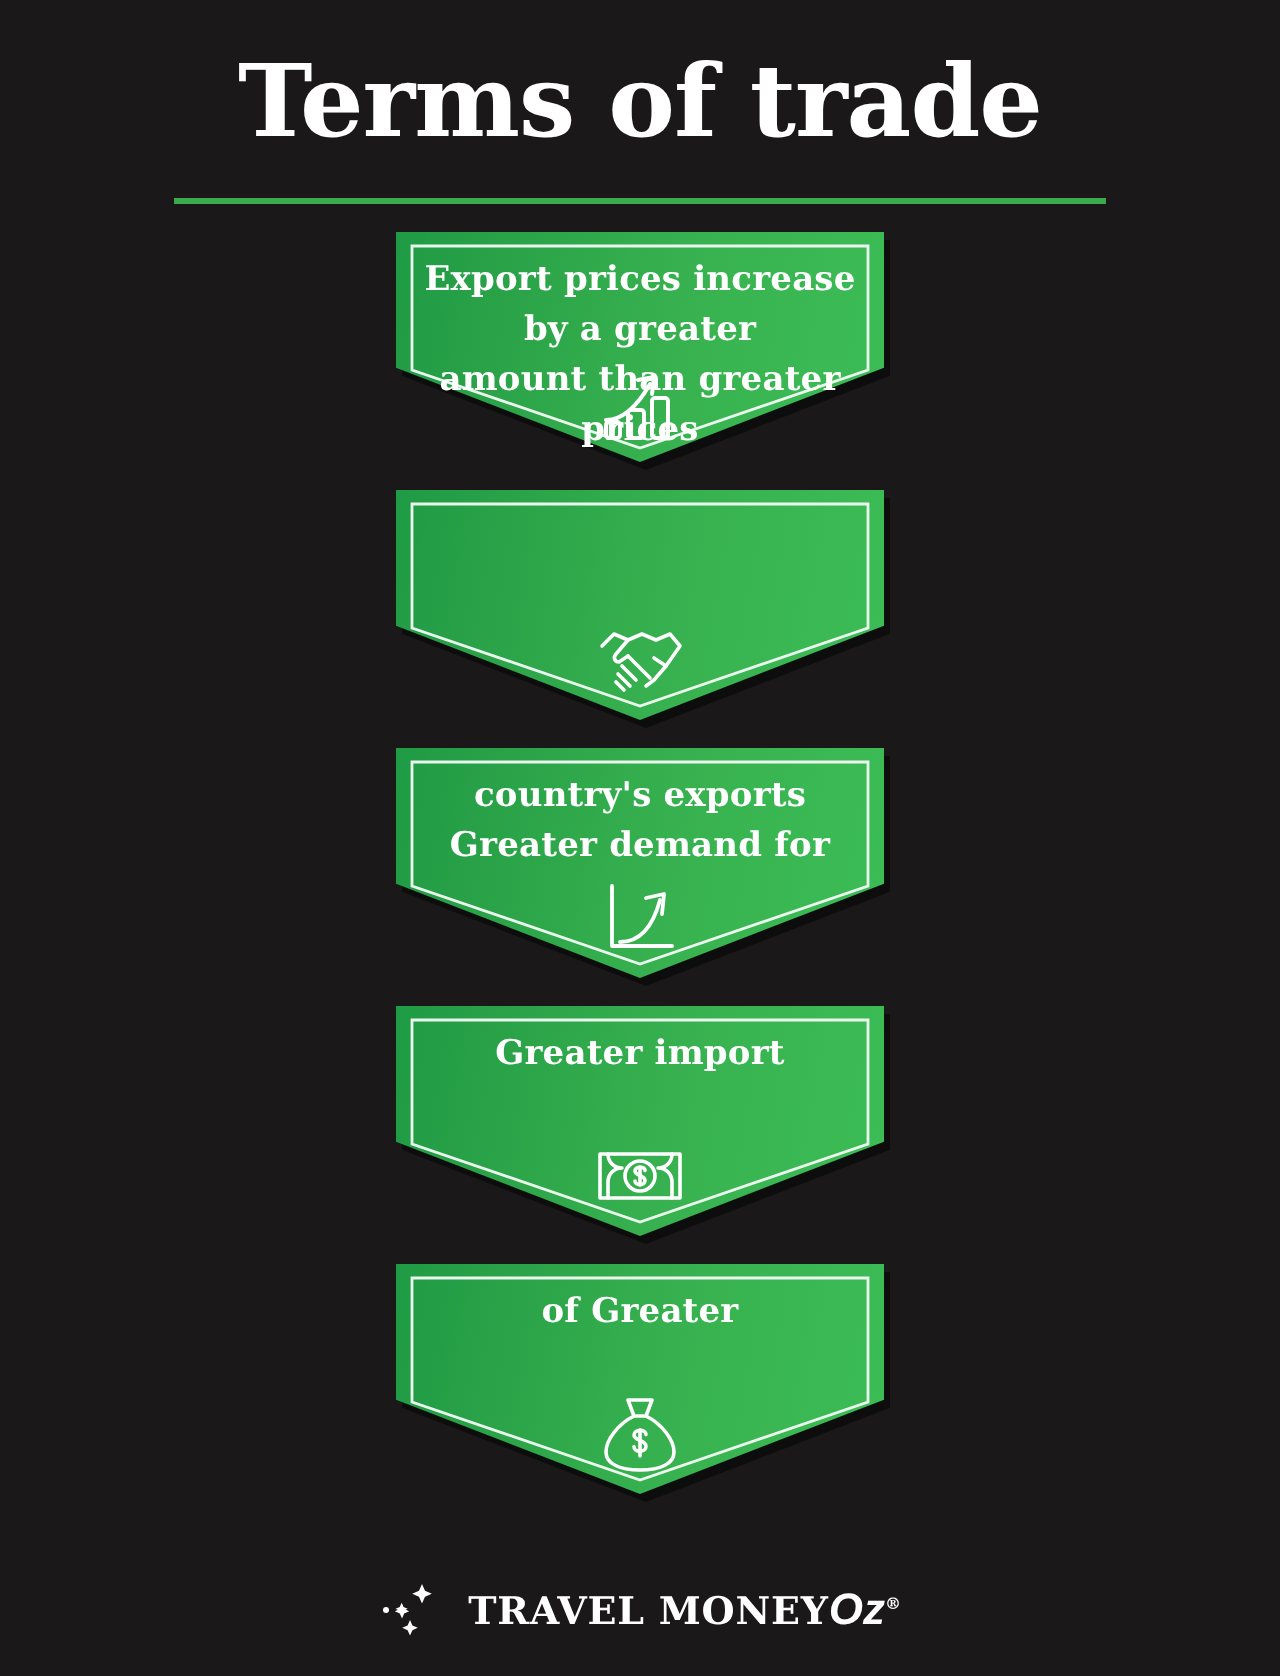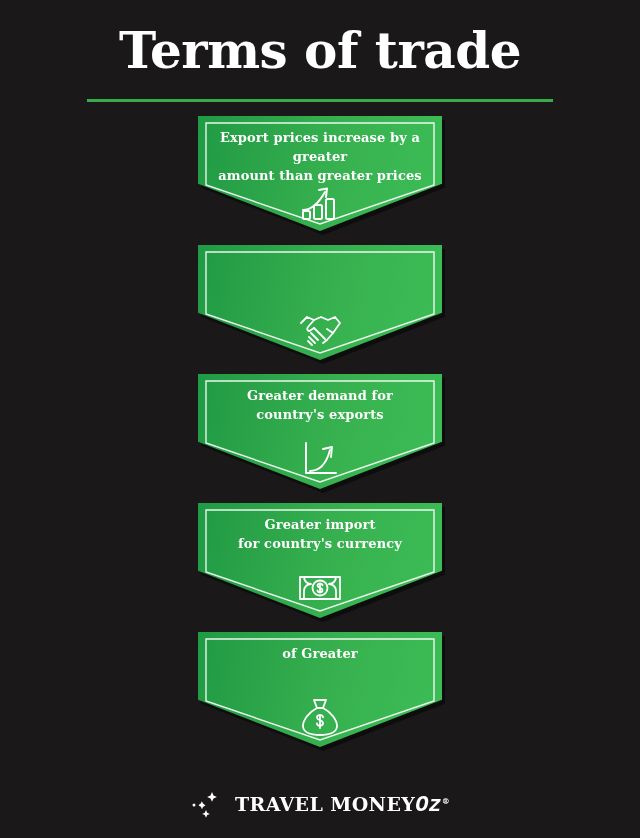--- a/index.html
+++ b/index.html
@@ -74,21 +74,21 @@
     pointer-events:none;
   }
 
   .chev-text {
     position:absolute;
     left:0; top:12px;
     width:244px;
     text-align:center;
     color:#ffffff;
     font-family:"DejaVu Serif", serif;
-    font-size:13px;
+    font-size:17px;
     font-weight:600;
     line-height:1.48;
     letter-spacing:.1px;
     padding:0 14px;
   }
 
   .chev-icon {
     position:absolute;
     left:50%;
     transform:translateX(-50%);
@@ -113,21 +113,21 @@
   .logo-stars svg { display:block; }
   .logo-word {
     color:#ffffff;
     font-family:"DejaVu Serif", serif;
     font-weight:700;
     font-size:19px;
     letter-spacing:.4px;
     white-space:nowrap;
   }
   .logo-oz {
-    font-family:Liberation Mono, monospace;
+    font-family:Liberation Sans, sans-serif;
     font-style:italic;
     font-weight:700;
     font-size:22px;
     letter-spacing:0;
   }
   .logo-tm { font-size:8px; vertical-align:super; }
 </style>
 </head>
 <body>
 
@@ -181,43 +181,42 @@
     </svg>
     </div>
     </div>
     <div class="chevron">
     <div class="chev-shadow"></div>
     <div class="chev-body"></div>
     <svg class="chev-outline" viewBox="0 0 244 115">
       <polygon points="8,7 236,7 236,69 122,108 8,69" fill="none" stroke="rgba(255,255,255,0.9)" stroke-width="1.4"></polygon>
     </svg>
     <div class="chev-text">
+      <div>country's exports</div>
       <div>Greater demand for</div>
-      <div>country's exports</div>
     </div>
     <div class="chev-icon">
 
     <svg viewBox="0 0 46 42">
       <g fill="none" stroke="#ffffff" stroke-width="1.9" stroke-linecap="round" stroke-linejoin="round">
         <path d="M9 5 L9 35 L39 35"></path>
         <path d="M13 33 C22 33 29 27 33 12"></path>
         <path d="M26 11 L35 9 L34 19"></path>
       </g>
     </svg>
     </div>
     </div>
     <div class="chevron">
     <div class="chev-shadow"></div>
     <div class="chev-body"></div>
     <svg class="chev-outline" viewBox="0 0 244 115">
       <polygon points="8,7 236,7 236,69 122,108 8,69" fill="none" stroke="rgba(255,255,255,0.9)" stroke-width="1.4"></polygon>
     </svg>
     <div class="chev-text">
       <div>Greater import</div>
-      <div>for country's currency</div>
     </div>
     <div class="chev-icon">
 
     <svg viewBox="0 0 46 42">
       <g fill="none" stroke="#ffffff" stroke-width="1.8" stroke-linecap="round" stroke-linejoin="round">
         <rect x="3" y="10" width="40" height="22"></rect>
         <path d="M7 10 C7 14 10 17 14 17 C10 17 7 20 7 24 L7 32"></path>
         <path d="M39 10 C39 14 36 17 32 17 C36 17 39 20 39 24 L39 32"></path>
         <circle cx="23" cy="21" r="7.5"></circle>
         <path d="M23 16.5 L23 25.5"></path>

